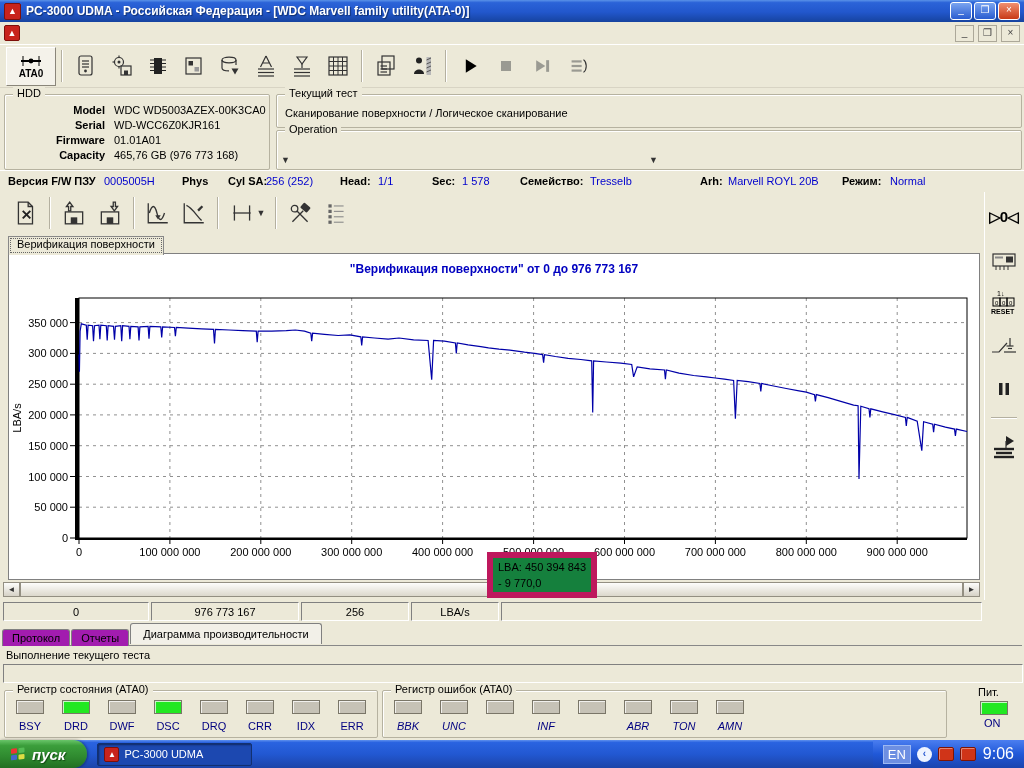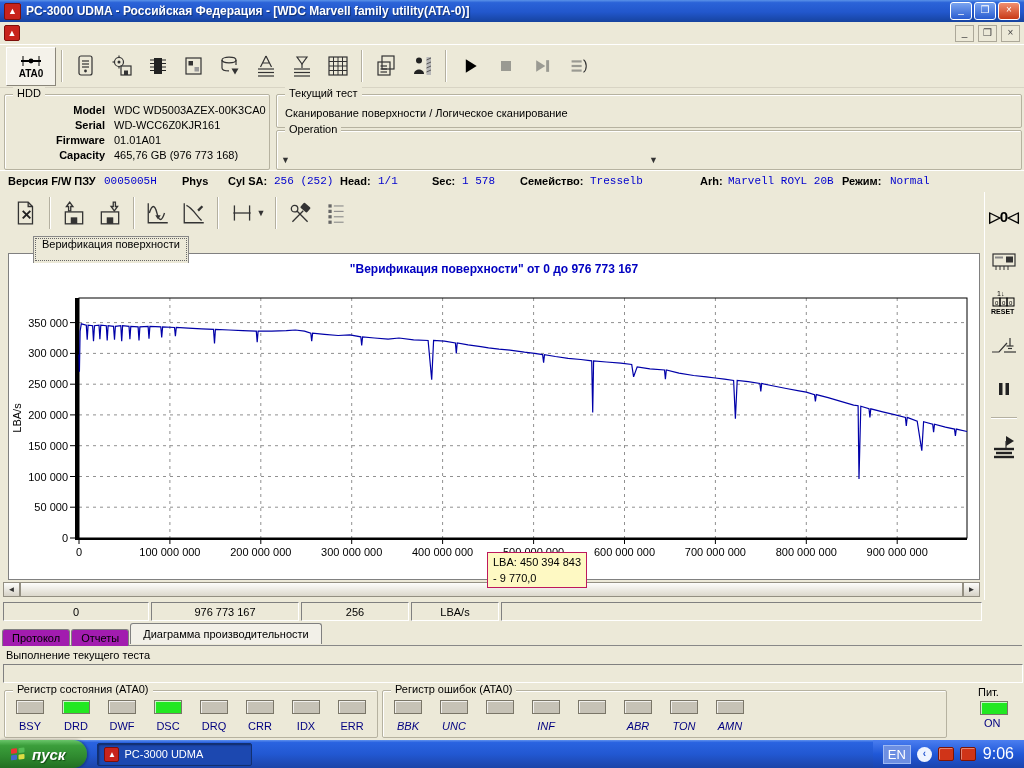--- a/index.html
+++ b/index.html
@@ -45,31 +45,31 @@
   .hdd-rows{position:absolute;left:4px;top:8px;}
   .hdd-row{display:flex;font-size:11px;line-height:15px;}
   .hdd-row .lbl{width:96px;text-align:right;font-weight:bold;padding-right:9px;}
   .test-value{position:absolute;left:8px;top:12px;font-size:11px;}
   .combo-caret{position:absolute;bottom:4px;font-size:9px;color:#333;}
   
   .statusline{position:absolute;left:0;top:170px;width:1024px;height:22px;background:#ECE9D8;
     border-top:1px solid #fff;}
   .statusline span{position:absolute;top:4px;font-size:11px;white-space:nowrap;}
   .statusline .lbl{font-weight:bold;}
-  .statusline .val{color:#0000CD;font-family:Liberation Mono, monospace;}
-  
-  .diagram-tab{position:absolute;left:8px;top:236px;height:17px;padding:1px 8px 8px;font-size:11px;
-    border:1px solid #888;border-bottom:none;background:#ECE9D8;outline:1px dotted #666;outline-offset:-3px;z-index:2;margin-left:25px;}
+  .statusline .val{color:#0000CD;}
+  
+  .diagram-tab{position:absolute;left:8px;top:236px;height:17px;padding:1px 8px 0;font-size:11px;
+    border:1px solid #888;border-bottom:none;background:#ECE9D8;outline:1px dotted #666;outline-offset:-3px;z-index:2;}
   .chart-panel{position:absolute;left:8px;top:253px;width:972px;height:327px;background:#fff;
     border:1px solid #808080;box-sizing:border-box;}
   .chart-title{position:absolute;left:0;top:8px;width:100%;text-align:center;color:#0000C0;
     font-weight:bold;font-size:12px;}
   .chart-panel svg{position:absolute;left:0;top:0;}
   .chart-panel svg text{font-family:"Liberation Sans",sans-serif;font-size:11px;fill:#000;}
-  .tooltip{position:absolute;left:487px;top:552px;background:#fef9c3;border:1px solid #be185d;
+  .tooltip{position:absolute;left:487px;top:552px;background:#15803d;border:6px solid #be185d;
     font-size:11px;line-height:16px;padding:1px 5px;white-space:nowrap;z-index:6;}
   .hscroll{position:absolute;left:3px;top:581px;width:977px;height:17px;display:flex;align-items:center;background:#ece9d8;}
   .scroll-arrow{width:17px;height:15px;background:linear-gradient(#fdfdfb,#d6d2c6);border:1px solid #938f82;
     font-size:8px;color:#333;display:flex;align-items:center;justify-content:center;box-sizing:border-box;}
   .scroll-thumb{flex:1;height:15px;background:linear-gradient(#fdfdfb,#dcd8cc);border:1px solid #938f82;box-sizing:border-box;}
   
   .status-cells{position:absolute;left:3px;top:602px;height:19px;display:flex;}
   .cell{border:1px solid;border-color:#808080 #fff #fff #808080;background:#ECE9D8;font-size:11px;
     display:flex;align-items:center;justify-content:center;box-sizing:border-box;margin-right:2px;}
   .bottom-tabs{position:absolute;left:2px;top:622px;width:1020px;height:23px;border-bottom:1px solid #888;}
@@ -302,21 +302,21 @@
     <span class="gb-label">Operation</span>
     <span class="combo-caret" style="left:4px;">▼</span>
     <span class="combo-caret" style="left:372px;">▼</span>
   </div>
 
   <div class="statusline">
     <span class="lbl" style="left:8px">Версия F/W ПЗУ</span>
     <span class="val" style="left:104px">0005005H</span>
     <span class="lbl" style="left:182px">Phys</span>
     <span class="lbl" style="left:228px">Cyl SA:</span>
-    <span class="val" style="left:274px">256 (252)</span>
+    <span class="val" style="left:266px">256 (252)</span>
     <span class="lbl" style="left:340px">Head:</span>
     <span class="val" style="left:378px">1/1</span>
     <span class="lbl" style="left:432px">Sec:</span>
     <span class="val" style="left:462px">1 578</span>
     <span class="lbl" style="left:520px">Семейство:</span>
     <span class="val" style="left:590px">Tresselb</span>
     <span class="lbl" style="left:700px">Arh:</span>
     <span class="val" style="left:728px">Marvell ROYL 20B</span>
     <span class="lbl" style="left:842px">Режим:</span>
     <span class="val" style="left:890px">Normal</span>

